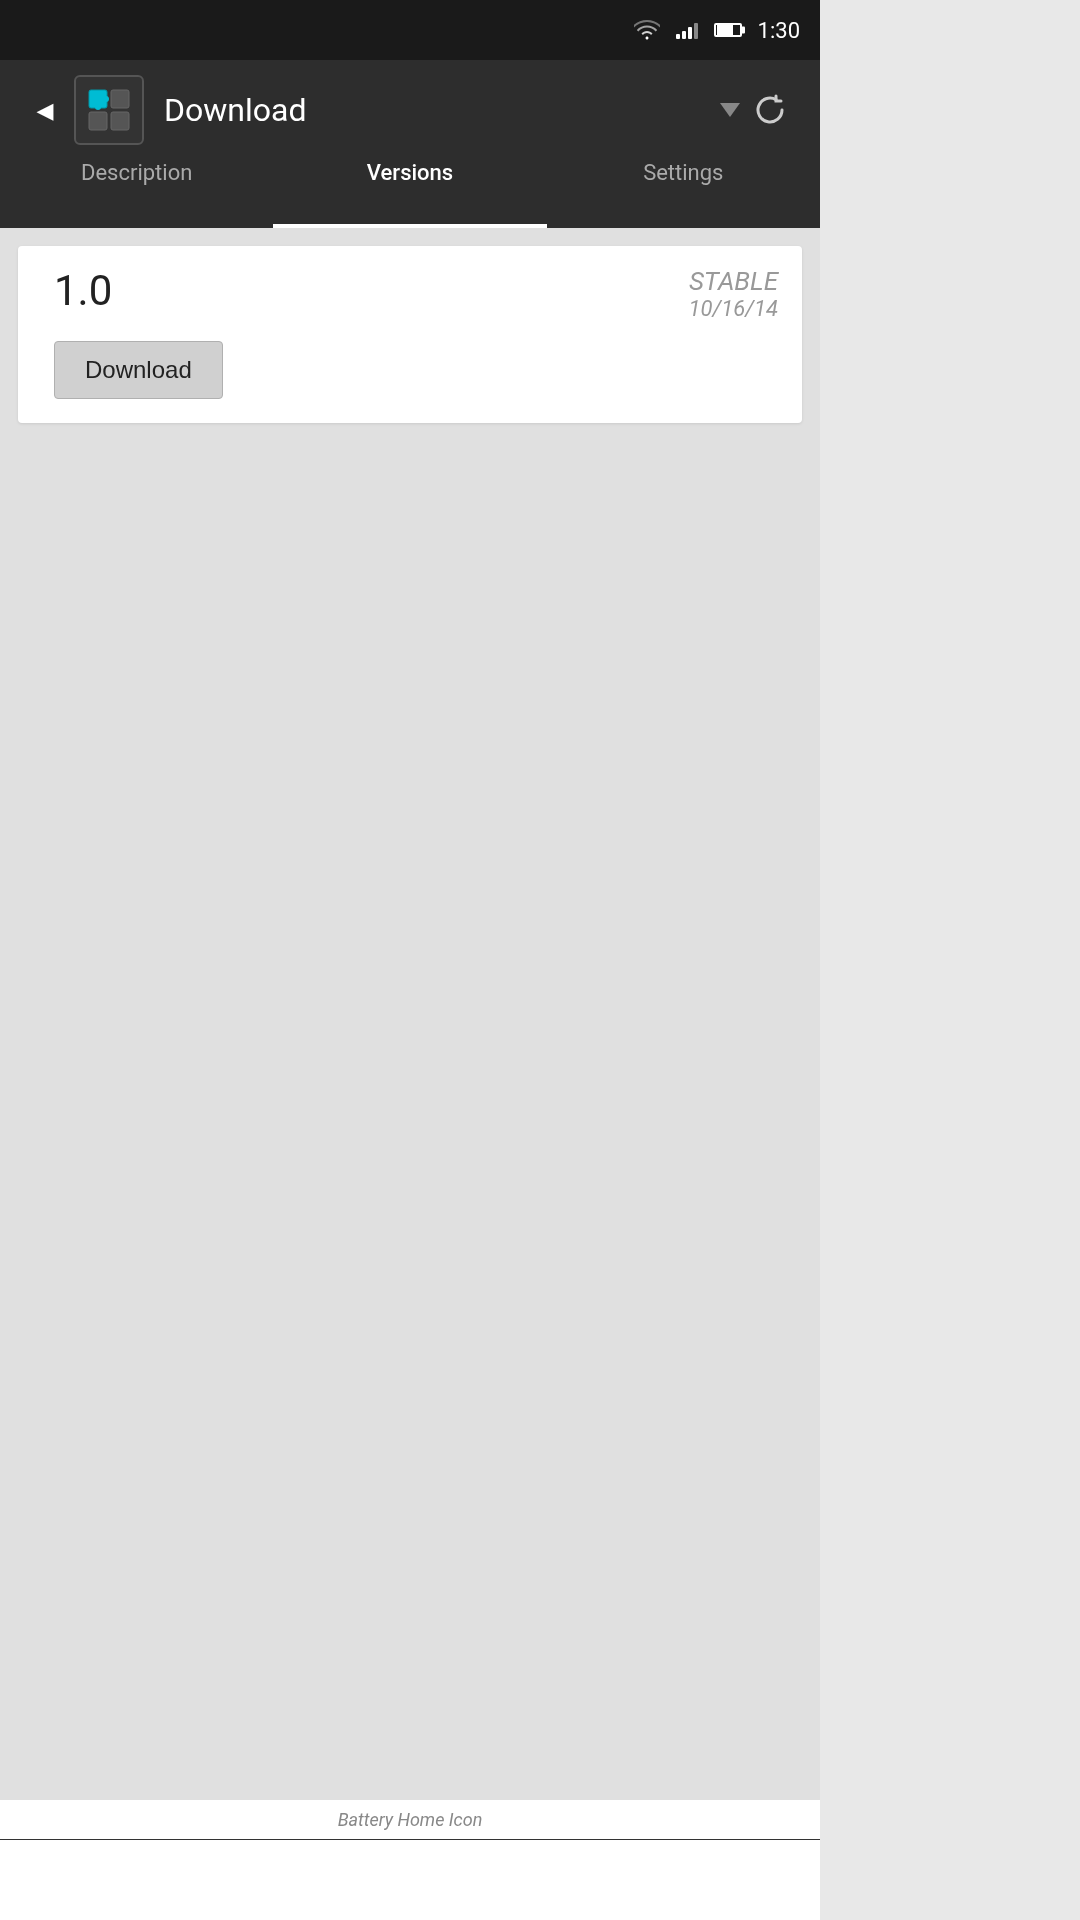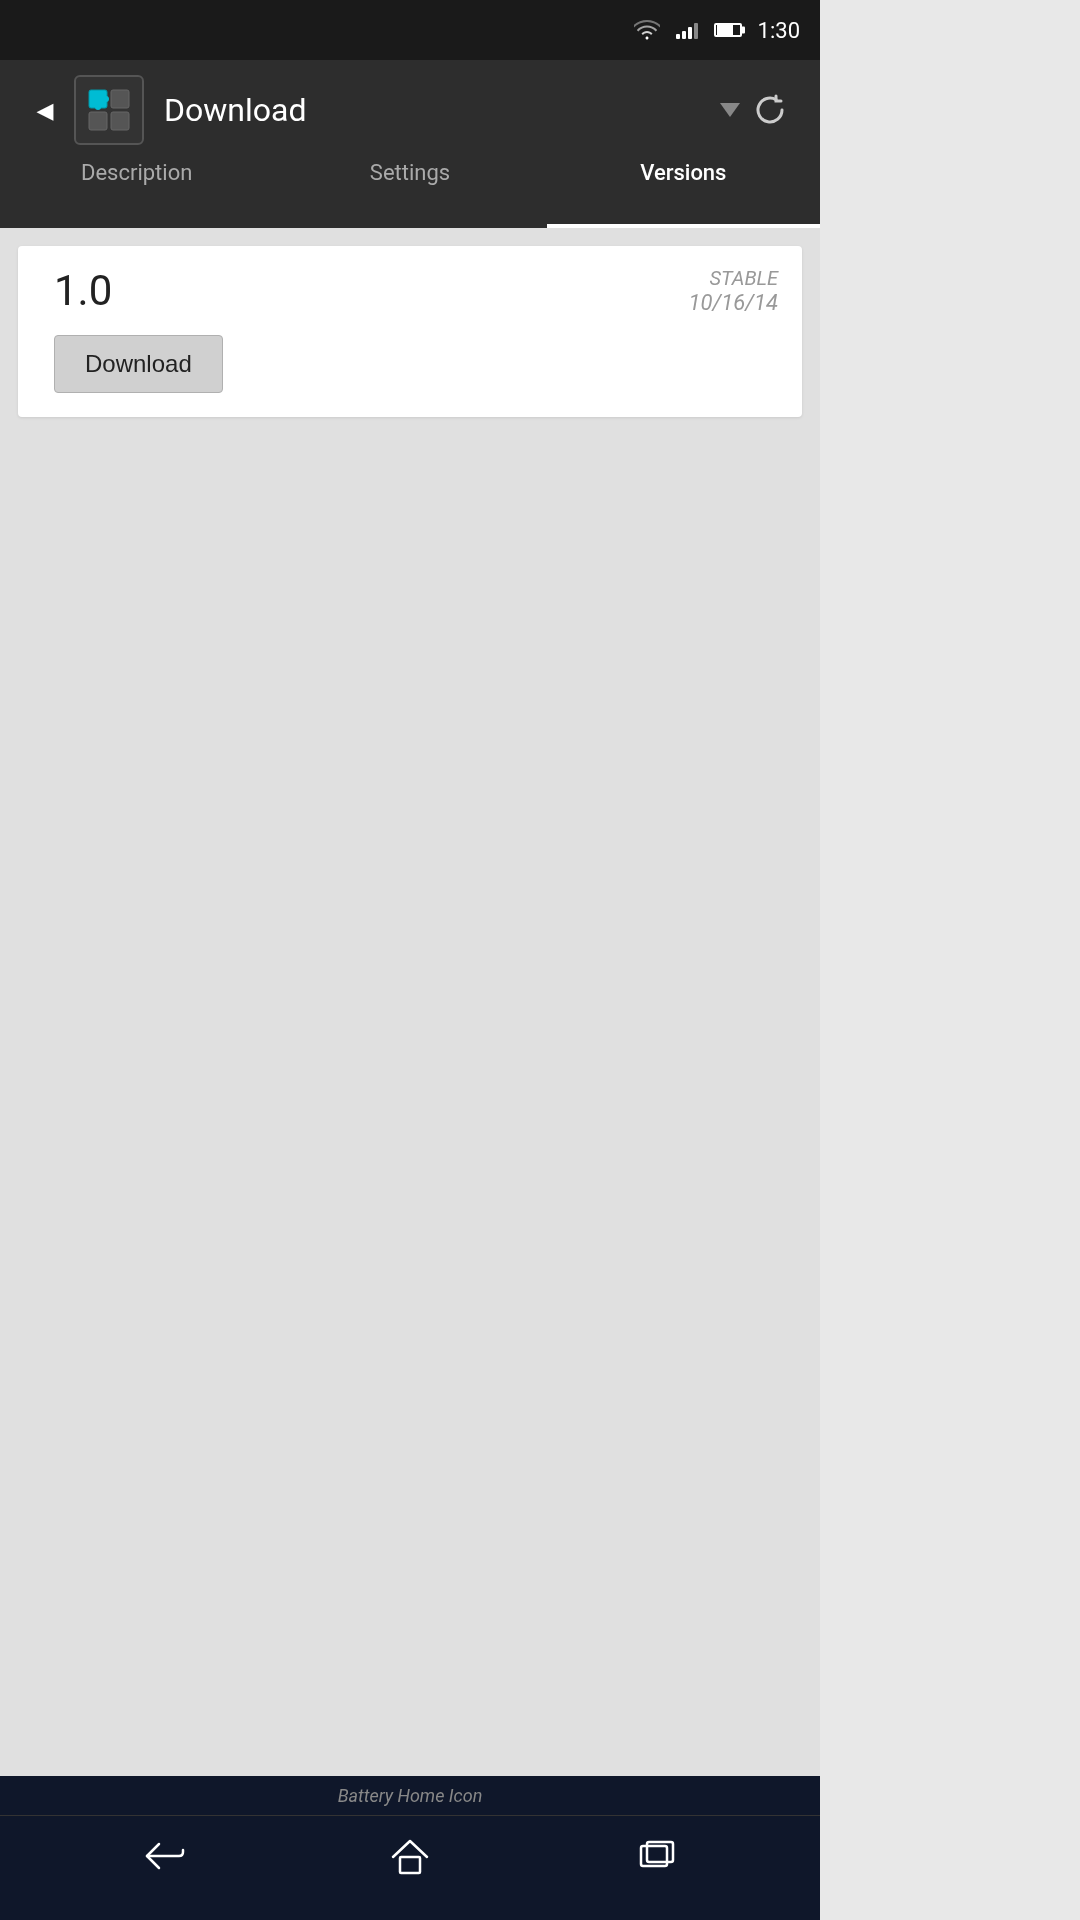--- a/index.html
+++ b/index.html
@@ -218,21 +218,21 @@
       font-size: 42px;
       font-weight: 400;
       color: #222;
     }
 
     .version-meta {
       text-align: right;
     }
 
     .version-channel {
-      font-size: 20px;
+      font-size: 26px;
       color: #999;
       font-style: italic;
       display: block;
     }
 
     .version-date {
       font-size: 22px;
       color: #999;
       font-style: italic;
       display: block;
@@ -244,22 +244,22 @@
       border-radius: 4px;
       padding: 14px 30px;
       font-size: 24px;
       color: #222;
       cursor: pointer;
       font-weight: 400;
     }
 
     
     .bottom-nav {
-      background: #0f172a;
-      height: 144px;
+      background: #ffffff;
+      height: 120px;
       flex-shrink: 0;
     }
 
     .bottom-nav-label {
       height: 40px;
       display: flex;
       align-items: center;
       justify-content: center;
       border-bottom: 1px solid #333;
     }
@@ -338,25 +338,25 @@
       <path d="M30 18 A12 12 0 1 1 24 7.6"></path>
       <polyline points="24,4 24,9 29,9" fill="none" stroke="#cccccc" stroke-width="3"></polyline>
     </svg>
   </div>
 </div>
 
 <div class="tabs">
   <div class="tab">
     <span class="tab-label">Description</span>
   </div>
+  <div class="tab active">
+    <span class="tab-label">Versions</span>
+  </div>
   <div class="tab">
     <span class="tab-label">Settings</span>
-  </div>
-  <div class="tab active">
-    <span class="tab-label">Versions</span>
   </div>
 </div>
 
 <div class="main-content">
   <div class="version-card">
     <div class="card-header">
       <span class="version-number">1.0</span>
       <div class="version-meta">
         <span class="version-channel">STABLE</span>
         <span class="version-date">10/16/14</span>

